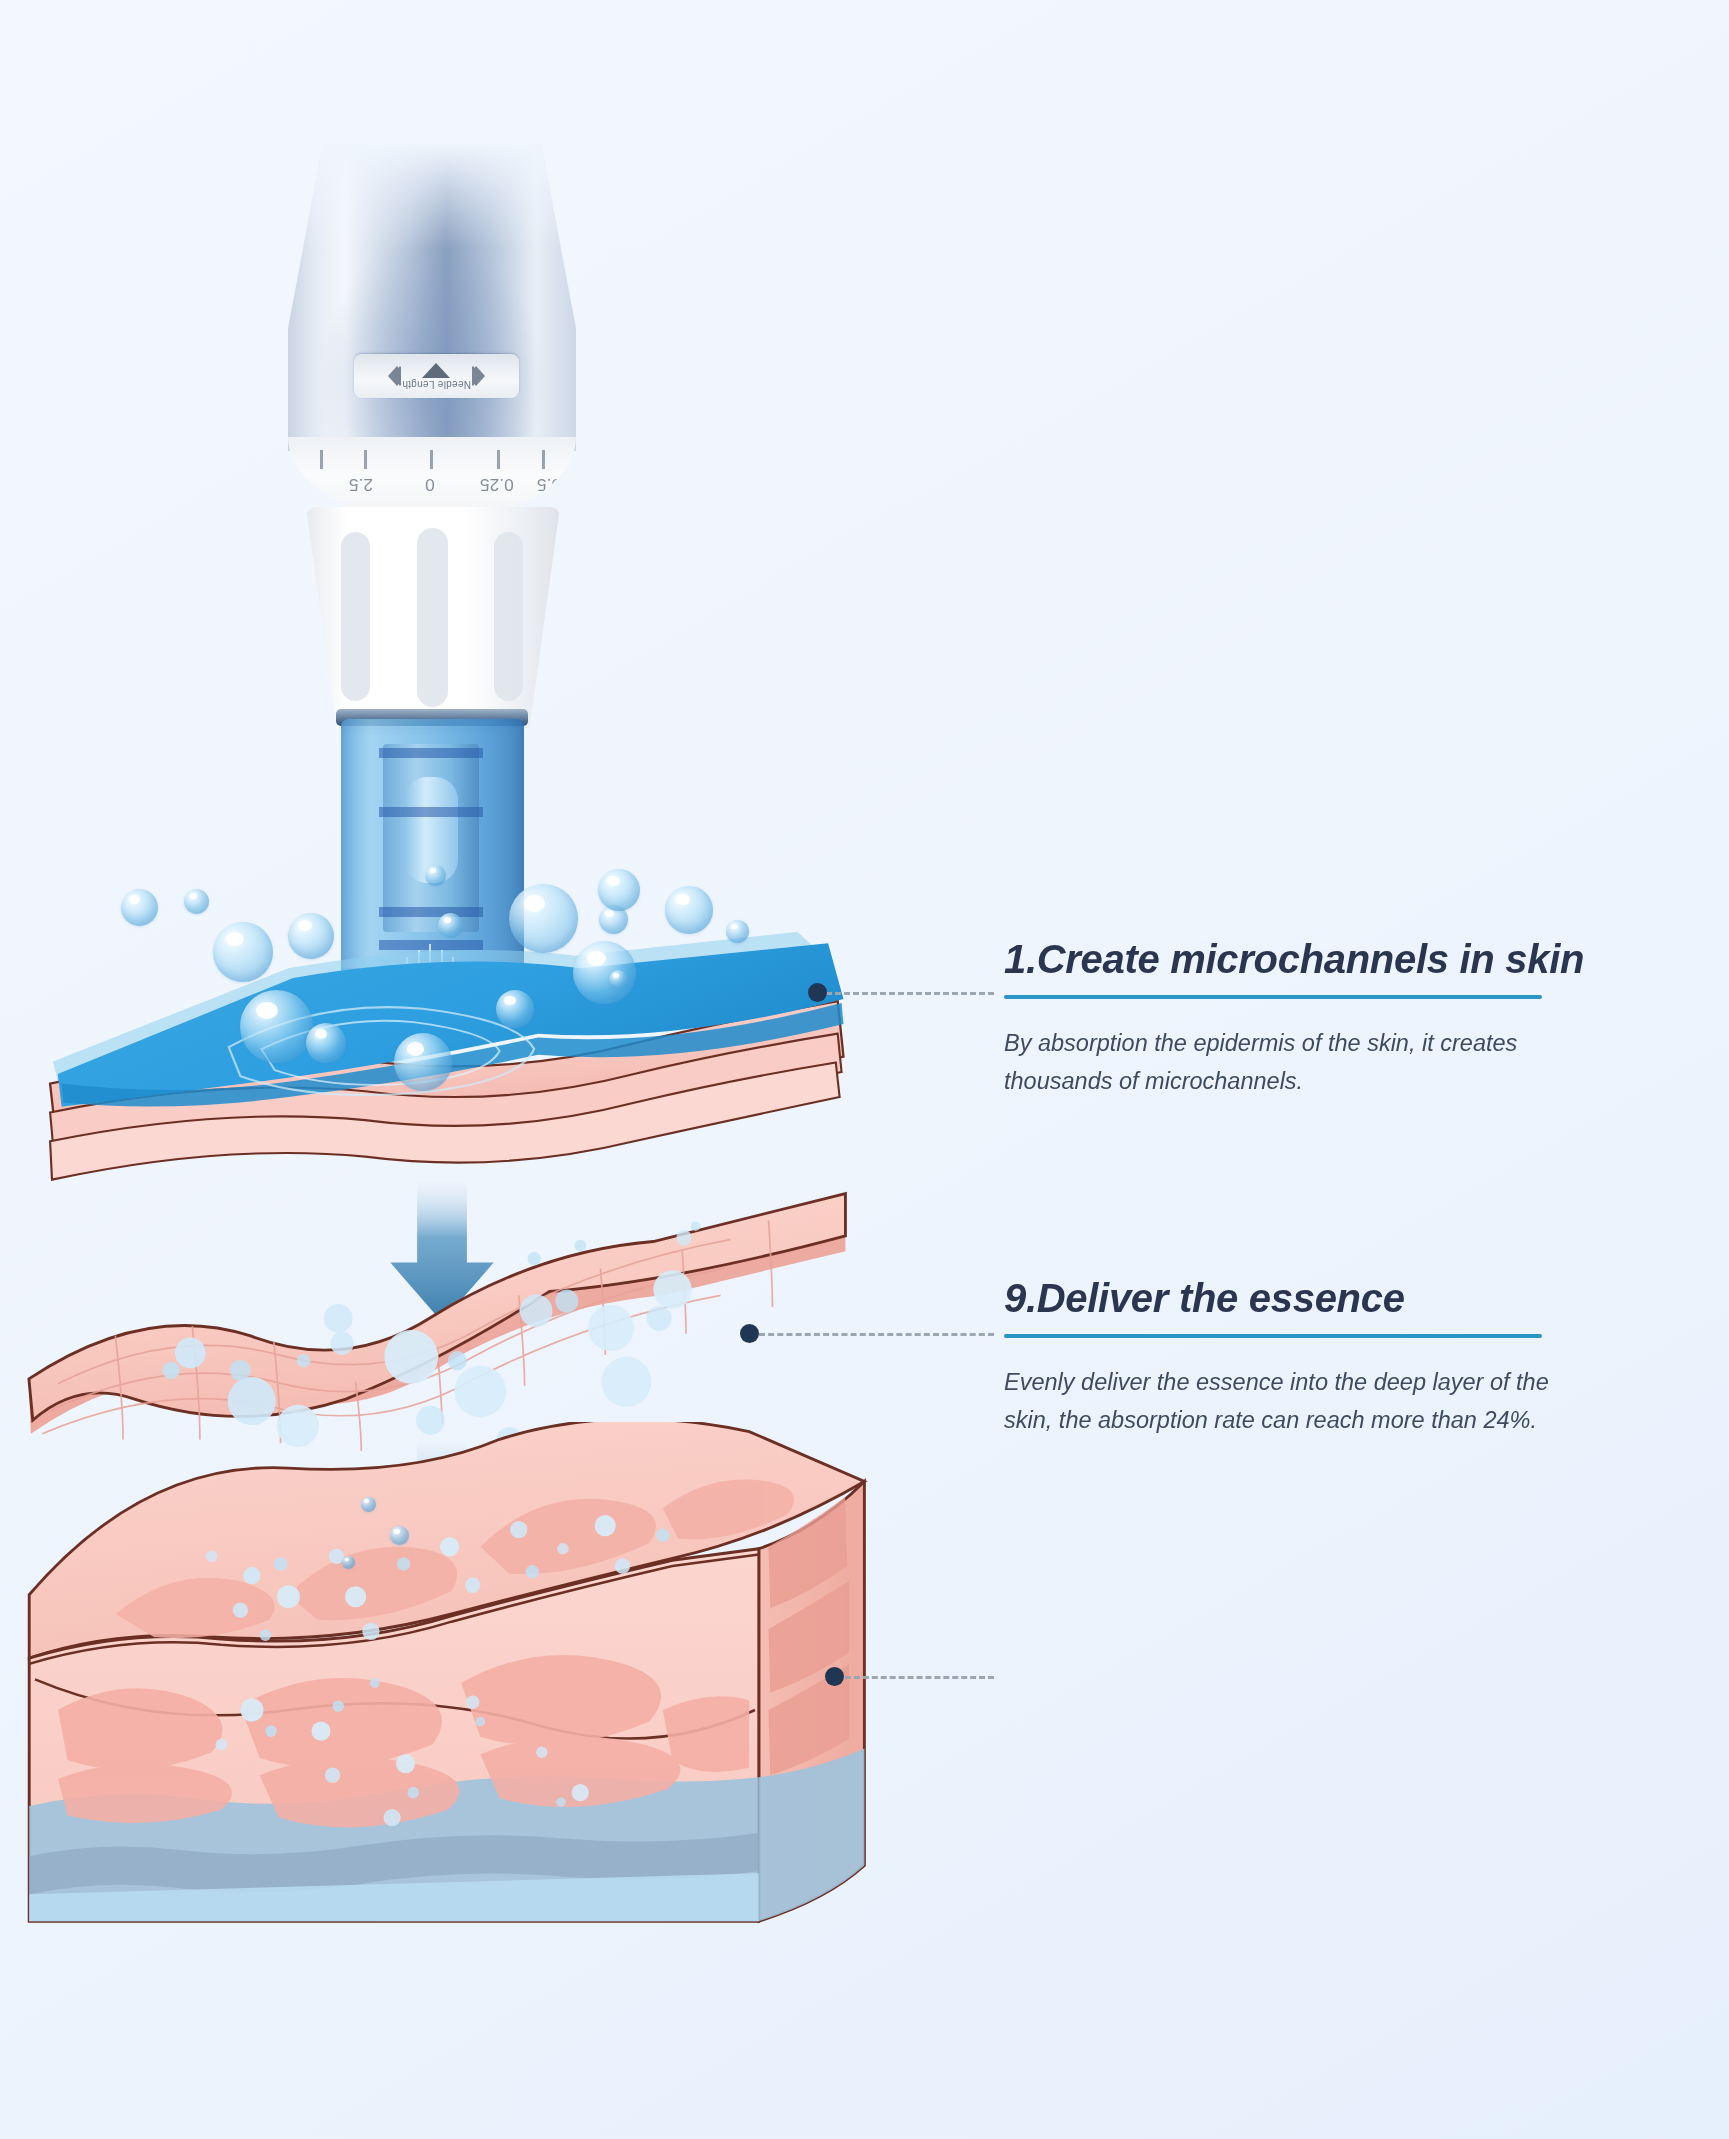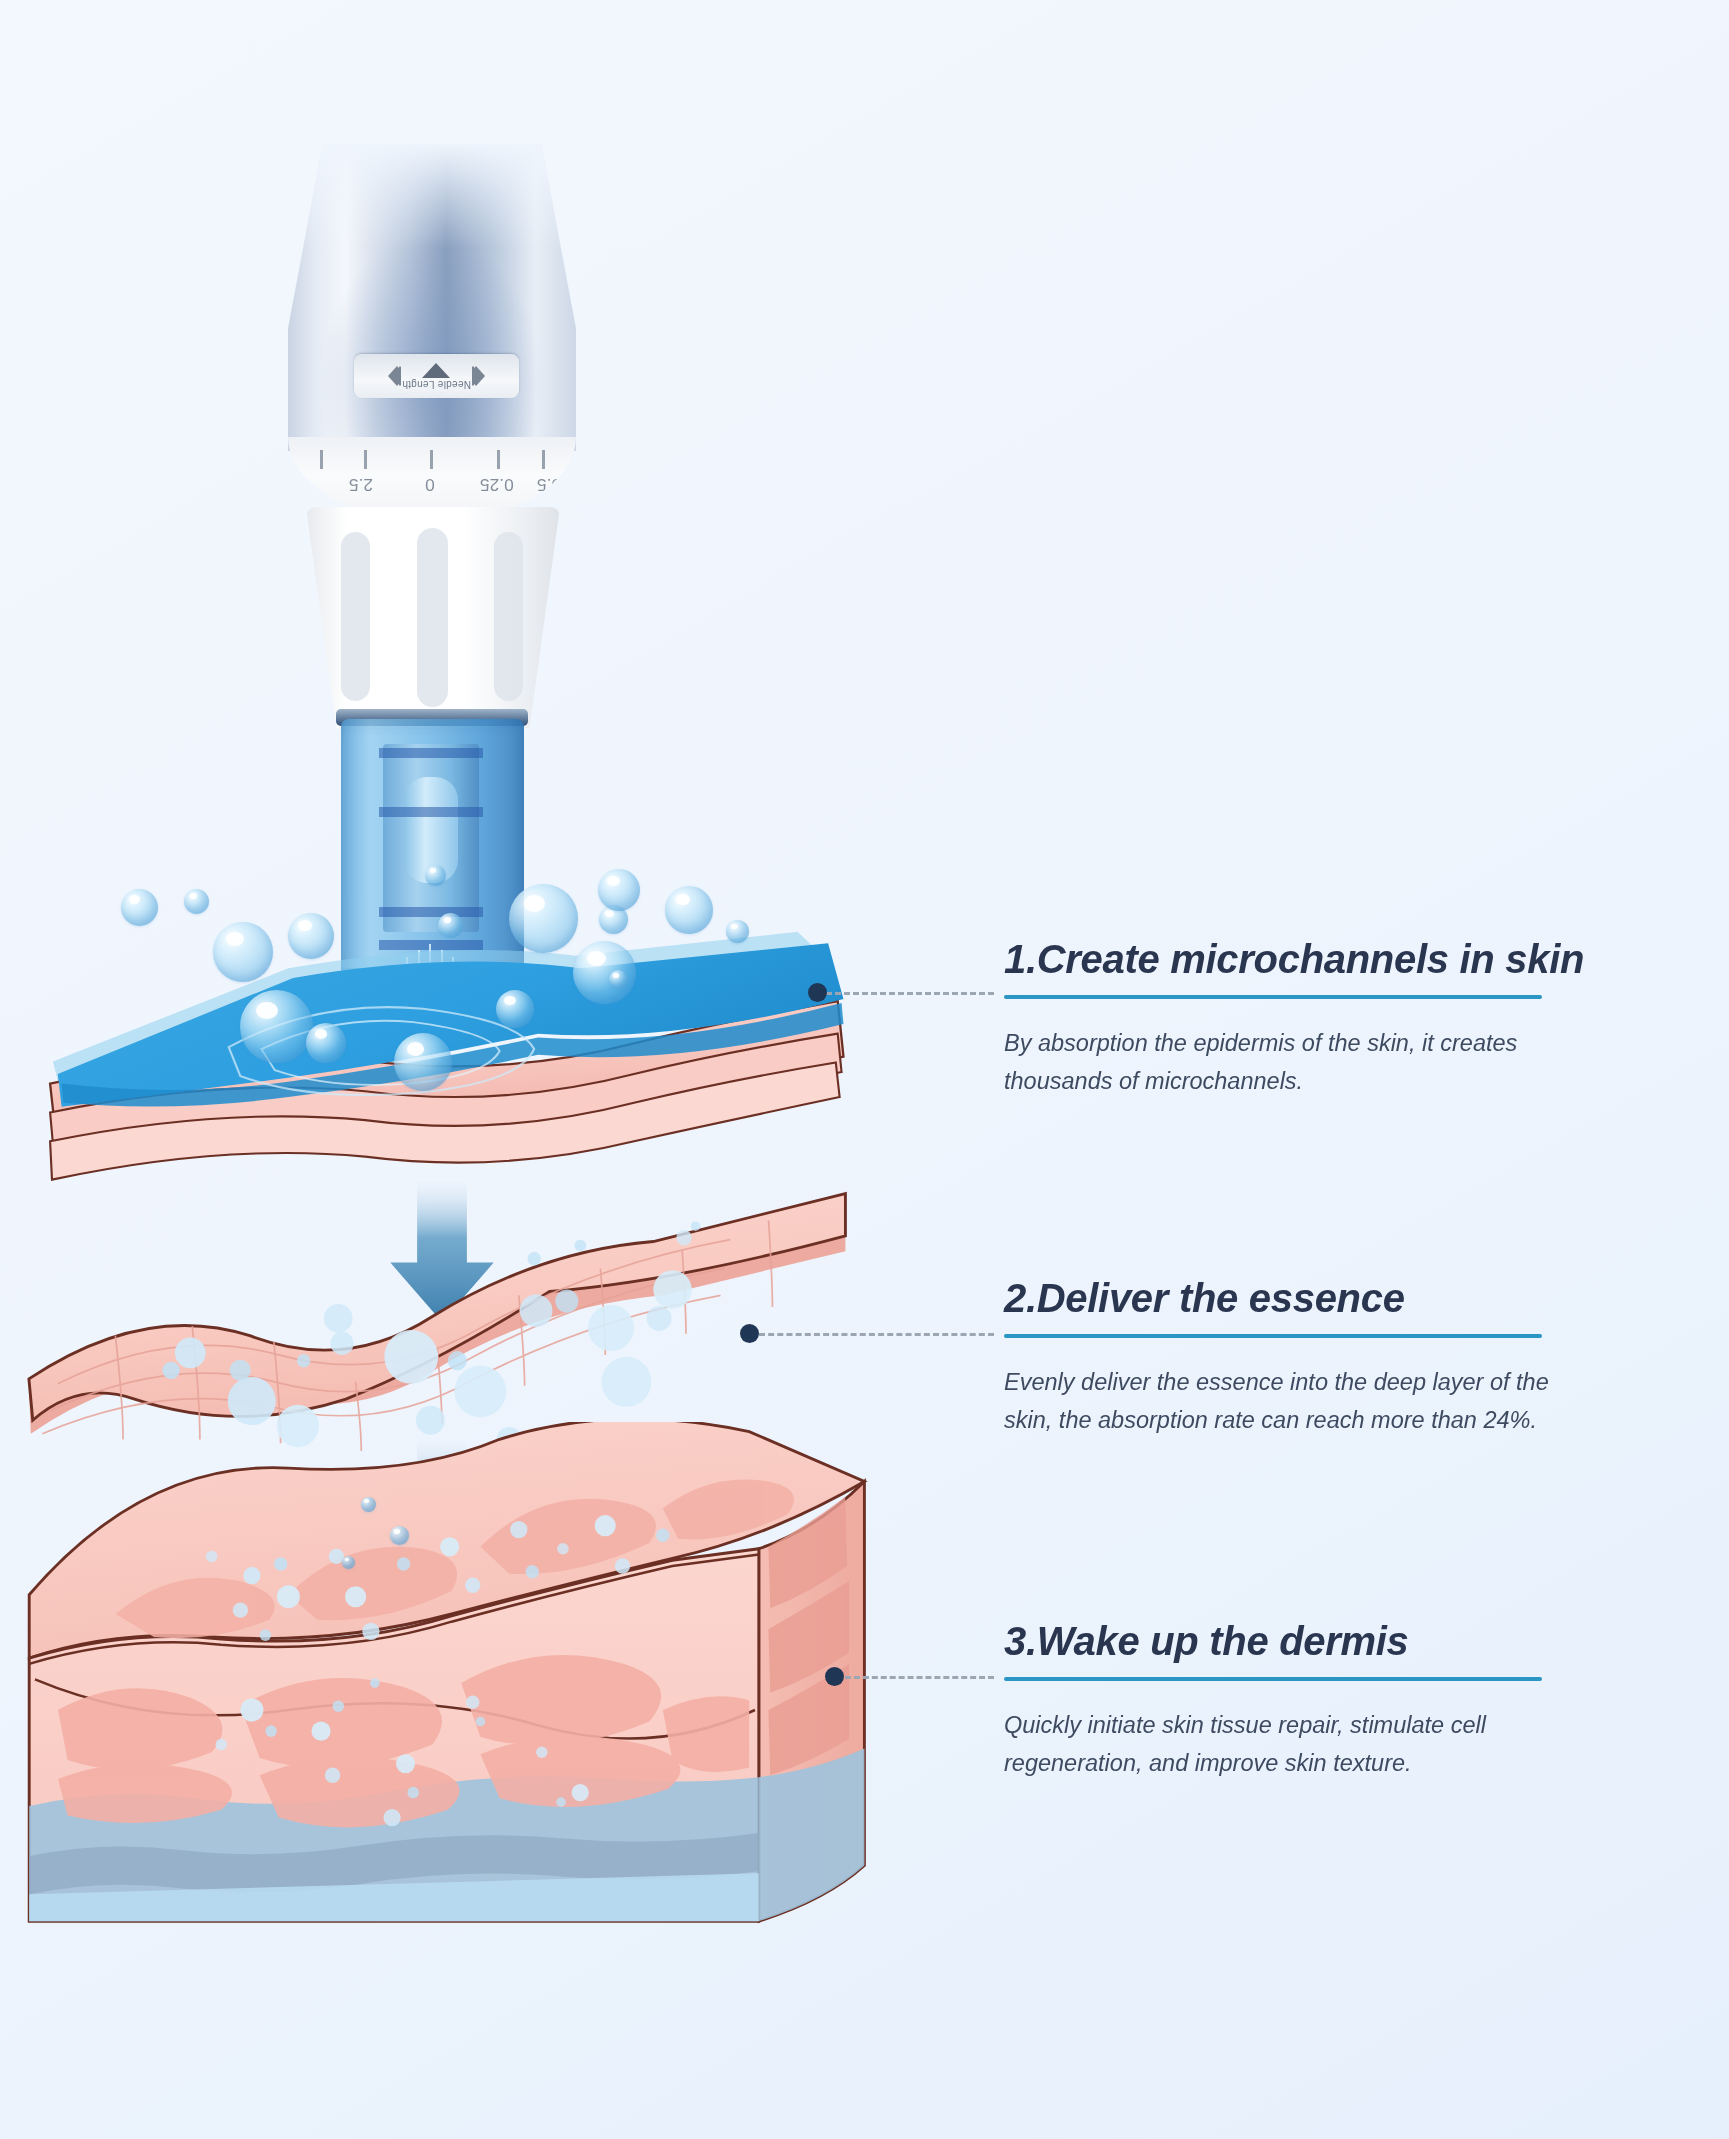--- a/index.html
+++ b/index.html
@@ -570,29 +570,24 @@
 
   <div class="step" style="top:937px;">
     <h2 class="step-title">1.Create microchannels in skin</h2>
     <div class="step-rule"></div>
     <p class="step-desc">By absorption the epidermis of the skin, it creates thousands of microchannels.</p>
   </div>
   <div class="leader" style="left:826px; top:992px; width:168px;"></div>
   <div class="leader-dot" style="left:808px; top:983px;"></div>
 
   <div class="step" style="top:1276px;">
-    <h2 class="step-title">2.Deliver the essence</h2>
+    <h2 class="step-title">9.Deliver the essence</h2>
     <div class="step-rule"></div>
     <p class="step-desc">Evenly deliver the essence into the deep layer of the skin, the absorption rate can reach more than 24%.</p>
   </div>
   <div class="leader" style="left:759px; top:1333px; width:235px;"></div>
   <div class="leader-dot" style="left:740px; top:1324px;"></div>
 
-  <div class="step" style="top:1619px;">
-    <h2 class="step-title">3.Wake up the dermis</h2>
-    <div class="step-rule"></div>
-    <p class="step-desc">Quickly initiate skin tissue repair, stimulate cell regeneration, and improve skin texture.</p>
-  </div>
   <div class="leader" style="left:845px; top:1676px; width:149px;"></div>
   <div class="leader-dot" style="left:825px; top:1667px;"></div>
 
 </div>
 
 
 </body></html>

